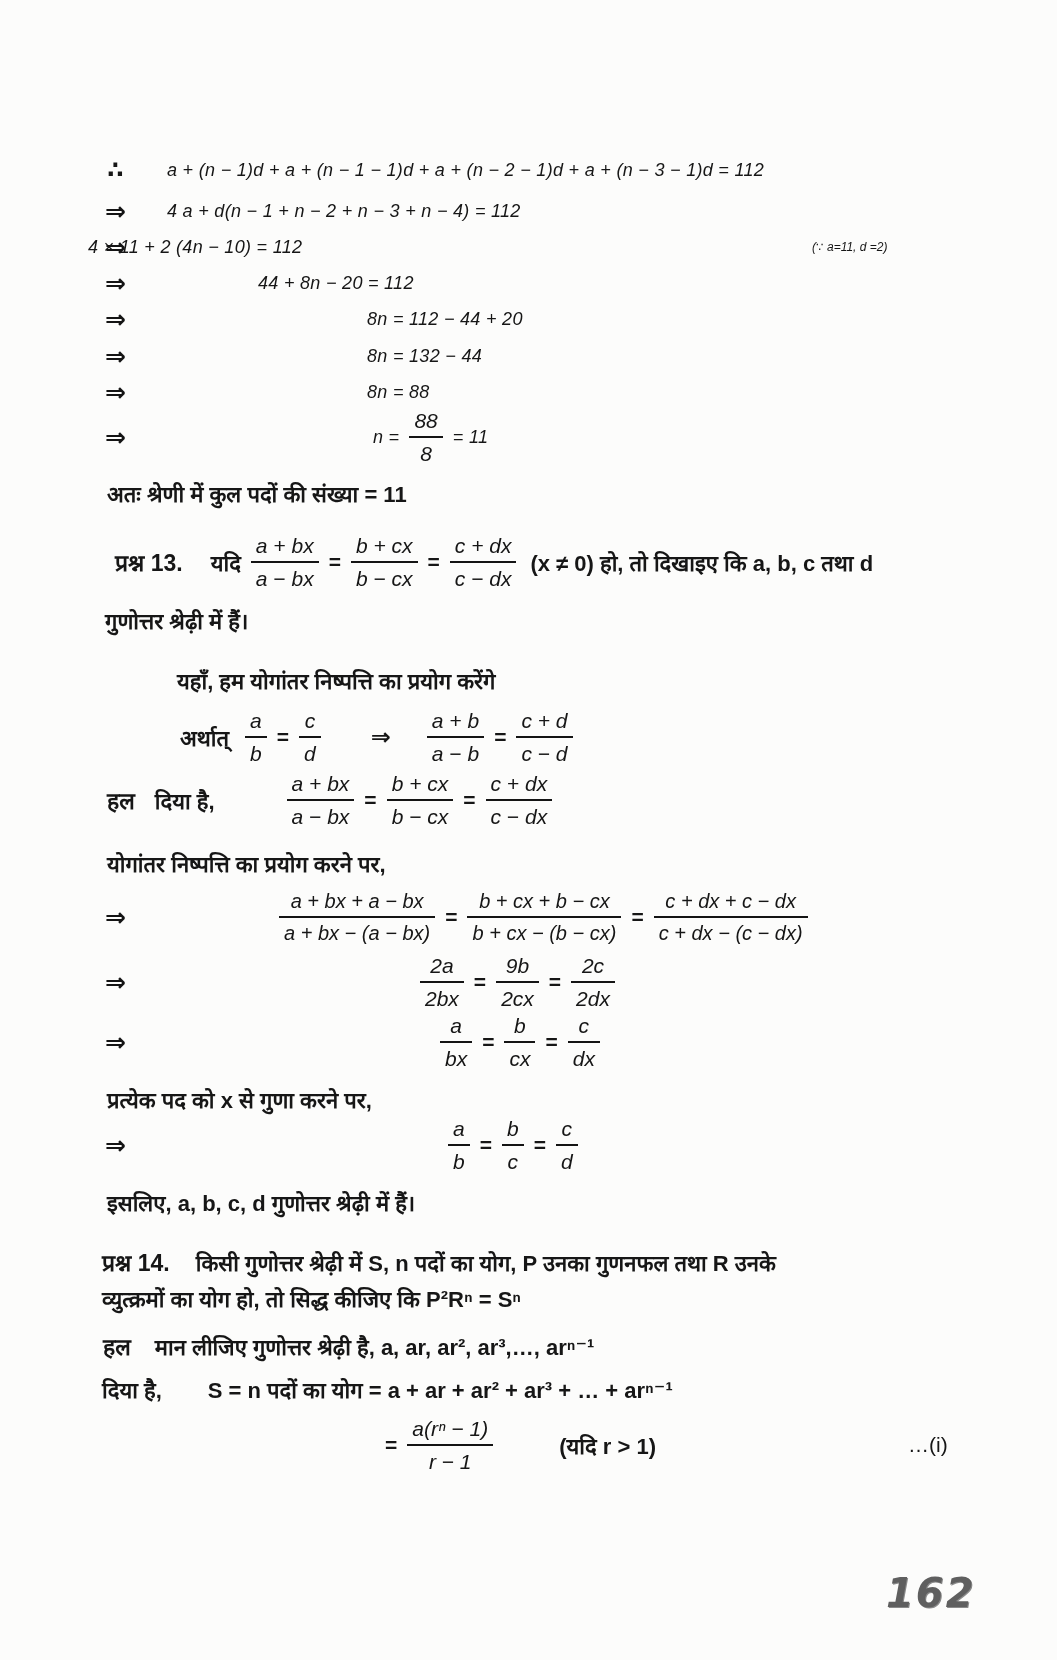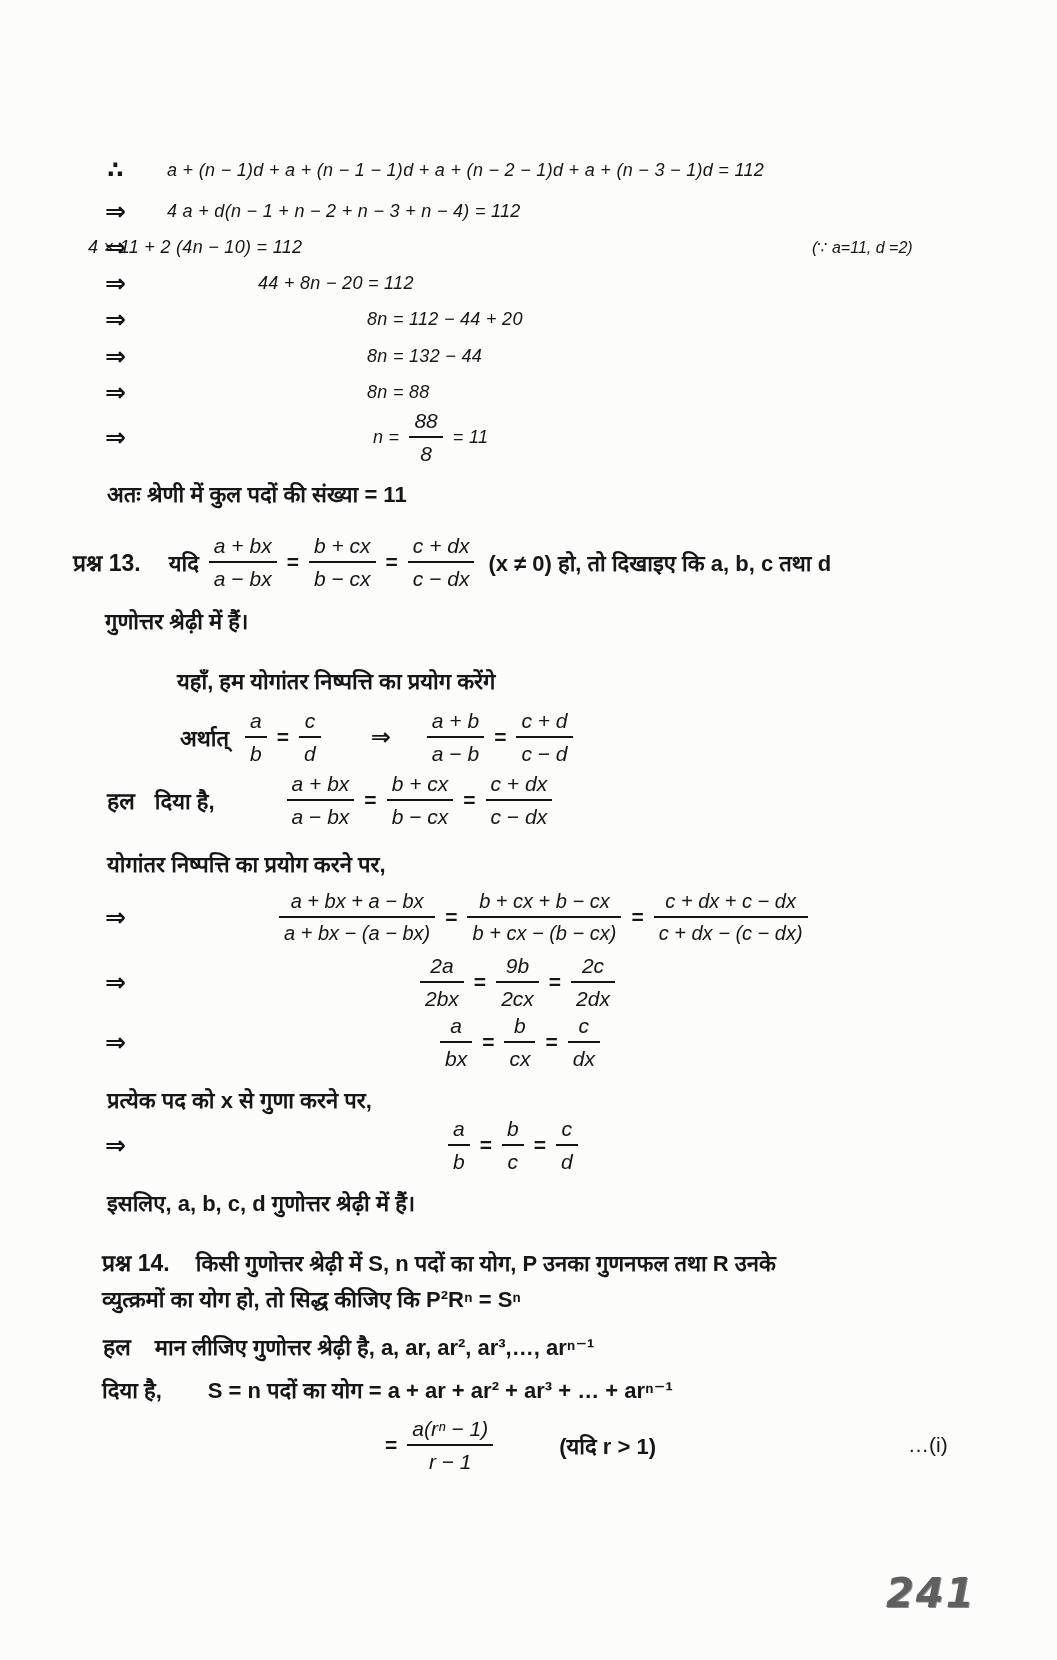--- a/index.html
+++ b/index.html
@@ -23,21 +23,21 @@
   .math{font-style:italic;font-size:18px;letter-spacing:.3px;white-space:nowrap;}
   .hi{font-weight:600;font-size:22px;white-space:nowrap;}
   .label{font-weight:700;font-size:23px;white-space:nowrap;}
   .eqsign{font-size:21px;font-weight:600;font-style:normal;}
   .frac{display:inline-flex;flex-direction:column;text-align:center;
     font-style:italic;font-size:21px;line-height:1.3;white-space:nowrap;}
   .frac .num{padding:0 5px 2px;border-bottom:2.2px solid #141414;}
   .frac .den{padding:2px 5px 0;}
   .frac.small{font-size:20px;}
   .note{position:absolute;left:812px;top:50%;transform:translateY(-50%);
-    font-size:16px;font-style:italic;white-space:nowrap;}
+    font-size:12px;font-style:italic;white-space:nowrap;}
   .plain{position:absolute;white-space:nowrap;}
   .pagenum{
     position:absolute;left:886px;top:1570px;
     font-size:40px;font-weight:700;font-style:italic;
     color:#5f5f5f;letter-spacing:2px;
     text-shadow:1px 1px 0 #8a8a8a;
     font-family:"DejaVu Sans","Liberation Sans",sans-serif;
   }
   .tag{position:absolute;left:908px;top:50%;transform:translateY(-50%);font-size:21px;}
 </style>
@@ -104,21 +104,21 @@
         <span class="num">88</span>
         <span class="den">8</span>
       </span>
       <span class="math">= 11</span>
     </div>
   </div>
 
   <div class="plain hi" style="top:478px;left:107px">अतः श्रेणी में कुल पदों की संख्या = 11</div>
 
   <div class="row fr" style="top:530px">
-    <div class="content" style="margin-left:73px">
+    <div class="content" style="margin-left:115px">
       <span class="label">प्रश्न 13.</span>
       <span class="hi" style="margin-left:18px">यदि</span>
       <span class="frac">
         <span class="num">a + bx</span>
         <span class="den">a − bx</span>
       </span>
       <span class="eqsign">=</span>
       <span class="frac">
         <span class="num">b + cx</span>
         <span class="den">b − cx</span>
@@ -296,15 +296,15 @@
       <span class="eqsign">=</span>
       <span class="frac">
         <span class="num">a(rⁿ − 1)</span>
         <span class="den">r − 1</span>
       </span>
       <span class="hi" style="margin-left:56px">(यदि r &gt; 1)</span>
     </div>
     <span class="tag">…(i)</span>
   </div>
 
-  <div class="pagenum">241</div>
+  <div class="pagenum">162</div>
 
 </div>
 
 </body></html>

